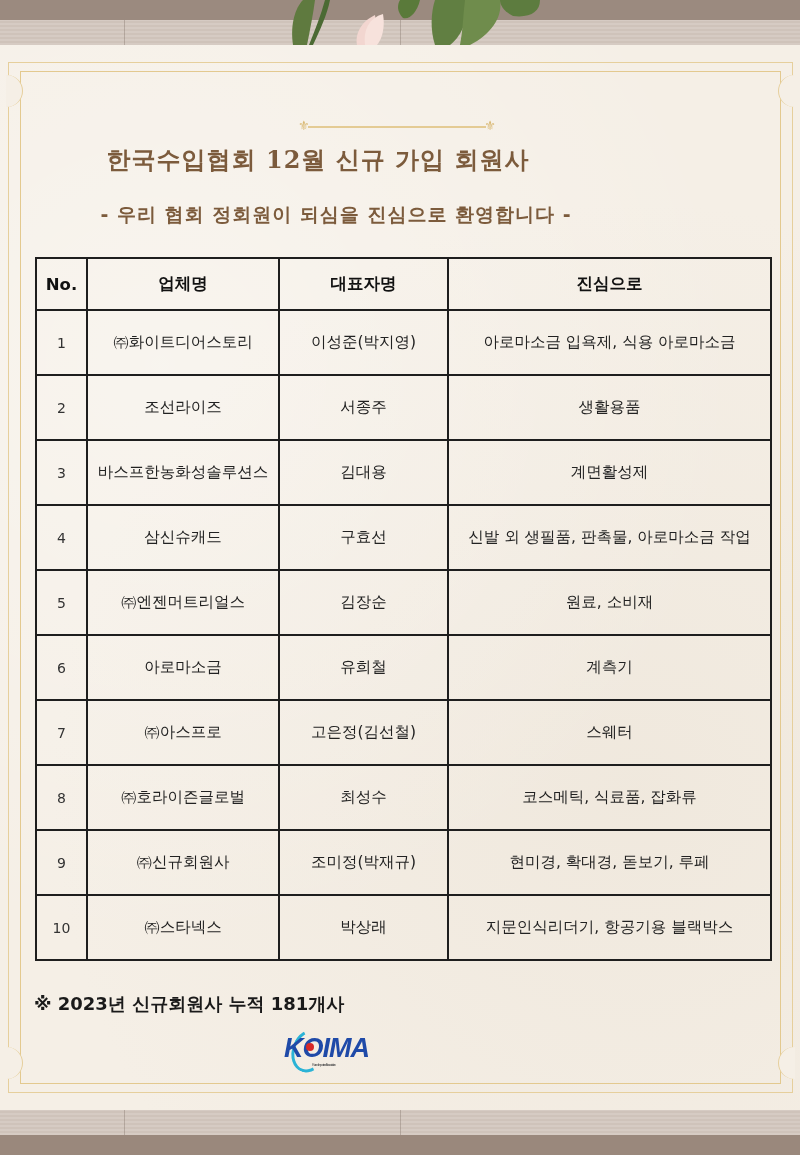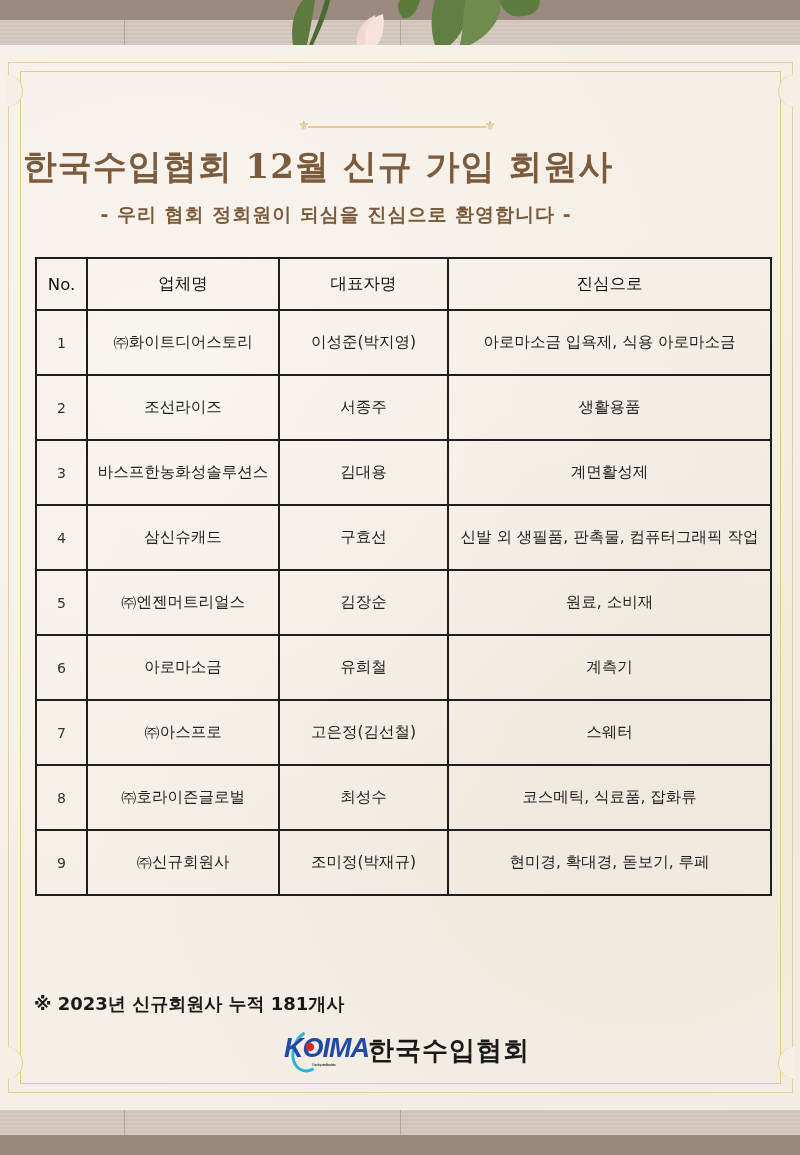--- a/index.html
+++ b/index.html
@@ -46,36 +46,36 @@
     position:absolute; left:302px; top:122px; width:190px; height:10px;
   }
   .ornament .line { position:absolute; left:6px; right:6px; top:4px; height:1.5px; background:#e4cb94; }
   .ornament .tip { position:absolute; top:-4px; color:#d9b873; font-size:13px; line-height:16px; }
   .ornament .tip.l { left:-4px; }
   .ornament .tip.r { right:-4px; }
 
   .title {
     position:absolute; left:0; top:144px; width:636px; text-align:center;
     font-family:"DejaVu Serif", "Liberation Serif", serif;
-    font-size:34px; font-weight:bold; color:#7c5b3c; letter-spacing:1px;
+    font-size:24px; font-weight:bold; color:#7c5b3c; letter-spacing:1px;
   }
   .subtitle {
     position:absolute; left:0; top:202px; width:672px; text-align:center;
     font-size:19px; font-weight:bold; color:#7c5b3c; letter-spacing:1px;
   }
 
   table.members {
     position:absolute; left:35px; top:257px; width:735px;
     border-collapse:collapse; table-layout:fixed;
     font-size:15.5px; color:#222;
   }
   table.members th, table.members td {
     border:2px solid #1e1e1e; text-align:center; padding:0;
   }
-  table.members th { height:50px; font-weight:normal; font-size:16.5px; color:#111; }
+  table.members th { height:50px; font-weight:bold; font-size:16.5px; color:#111; }
   table.members td { height:63px; }
   table.members td.no { font-size:14px; color:#333; }
 
   .footnote {
     position:absolute; left:34px; top:992px;
     font-size:18px; color:#1a1a1a; font-weight:700;
   }
   .logo {
     position:absolute; left:284px; top:1030px; height:40px; display:flex; align-items:center;
   }
@@ -159,21 +159,21 @@
     <tr>
       <td class="no">3</td>
       <td>바스프한농화성솔루션스</td>
       <td>김대용</td>
       <td>계면활성제</td>
     </tr>
     <tr>
       <td class="no">4</td>
       <td>삼신슈캐드</td>
       <td>구효선</td>
-      <td>신발 외 생필품, 판촉물, 컴퓨터그래픽 작업</td>
+      <td>신발 외 생필품, 판촉물, 아로마소금 작업</td>
     </tr>
     <tr>
       <td class="no">5</td>
       <td>㈜엔젠머트리얼스</td>
       <td>김장순</td>
       <td>원료, 소비재</td>
     </tr>
     <tr>
       <td class="no">6</td>
       <td>아로마소금</td>
@@ -190,34 +190,39 @@
       <td class="no">8</td>
       <td>㈜호라이즌글로벌</td>
       <td>최성수</td>
       <td>코스메틱, 식료품, 잡화류</td>
     </tr>
     <tr>
       <td class="no">9</td>
       <td>㈜신규회원사</td>
       <td>조미정(박재규)</td>
       <td>현미경, 확대경, 돋보기, 루페</td>
+    </tr>
+    <tr>
+      <td class="no">10</td>
+      <td>㈜스타넥스</td>
+      <td>박상래</td>
+      <td>지문인식리더기, 항공기용 블랙박스</td>
     </tr>
   </tbody>
 </table>
 
 <div class="footnote">※ 2023년 신규회원사 누적 181개사</div>
 
 <div class="logo">
   <div class="koima">
     <span class="swoosh"></span>
     <span class="word">KOIMA</span>
     <span class="dot"></span>
     <span class="tag">Korea Importers Association</span>
   </div>
-  <span class="name">한국수입협회</span>
 </div>
 
 <svg class="petal-bottom" viewBox="0 0 70 40">
   <path d="M5 2 C10 20, 25 38, 45 38 C55 32, 58 15, 58 2 Z" fill="#f6e0da"></path>
   <path d="M20 2 C25 15, 35 28, 48 30 C54 22, 55 12, 54 2 Z" fill="#fbeeea"></path>
 </svg>
 
 <div class="wood-bottom"></div>
 <div class="band-bottom"></div>
 

